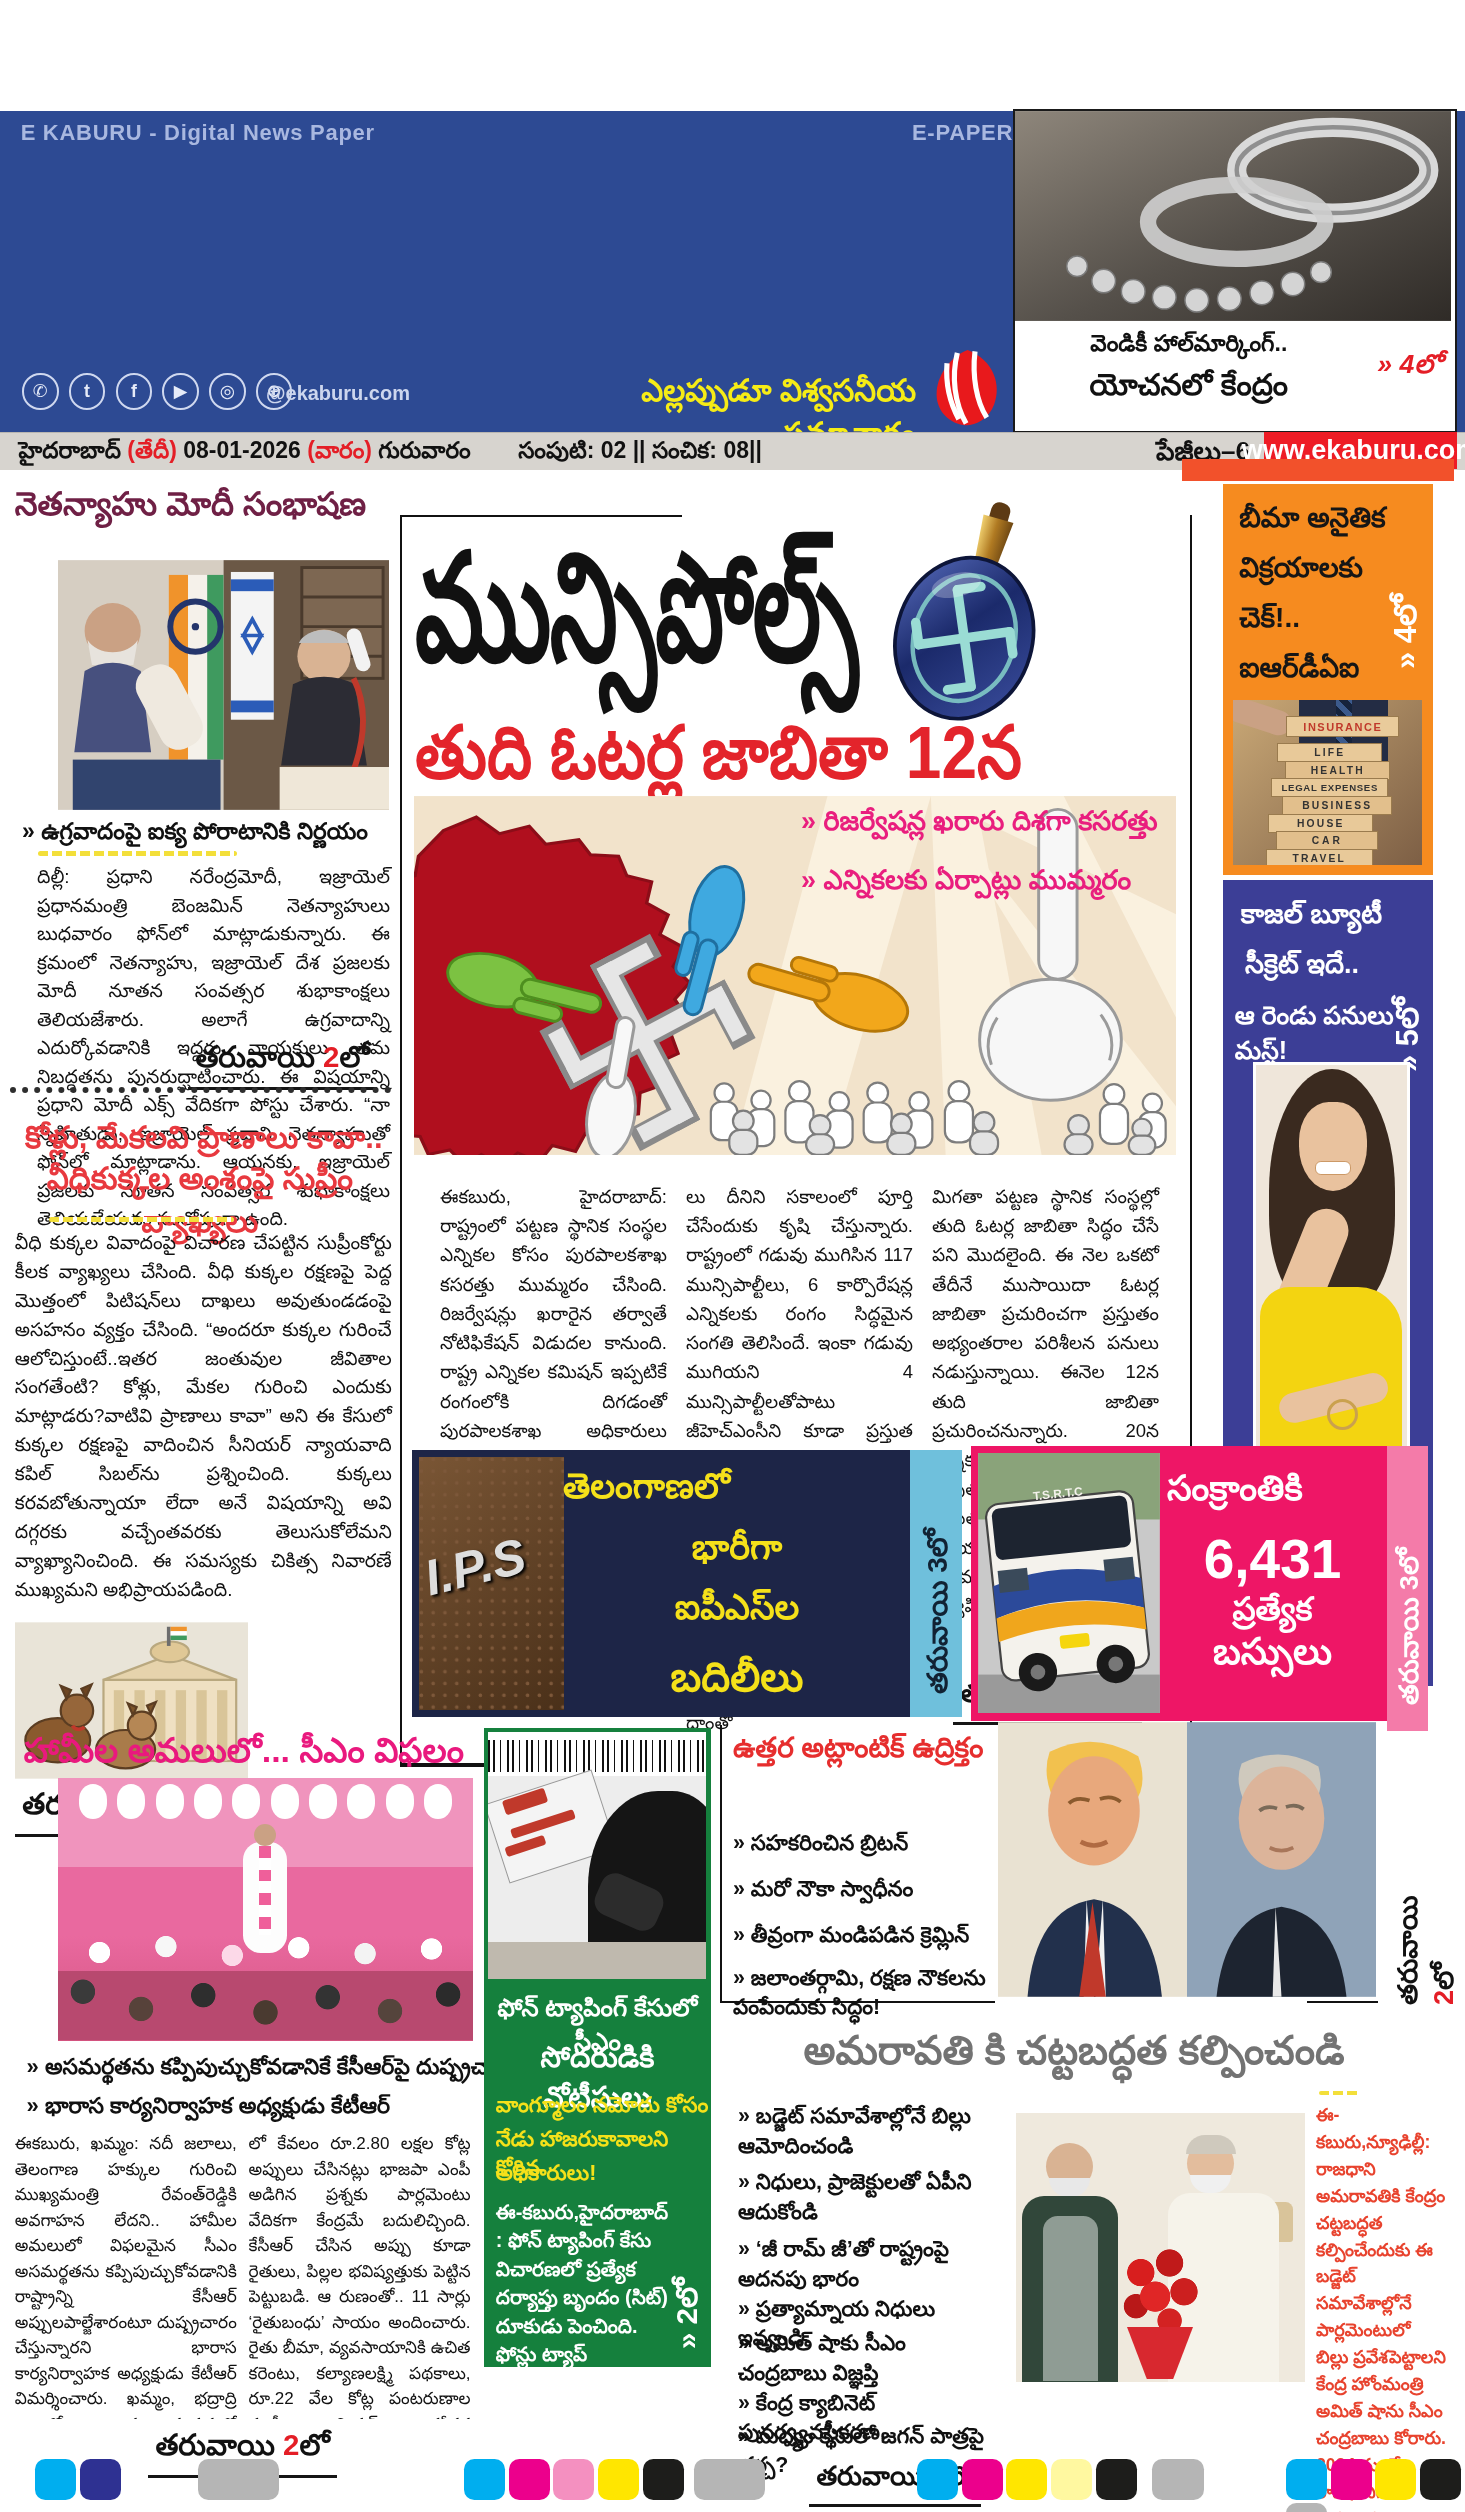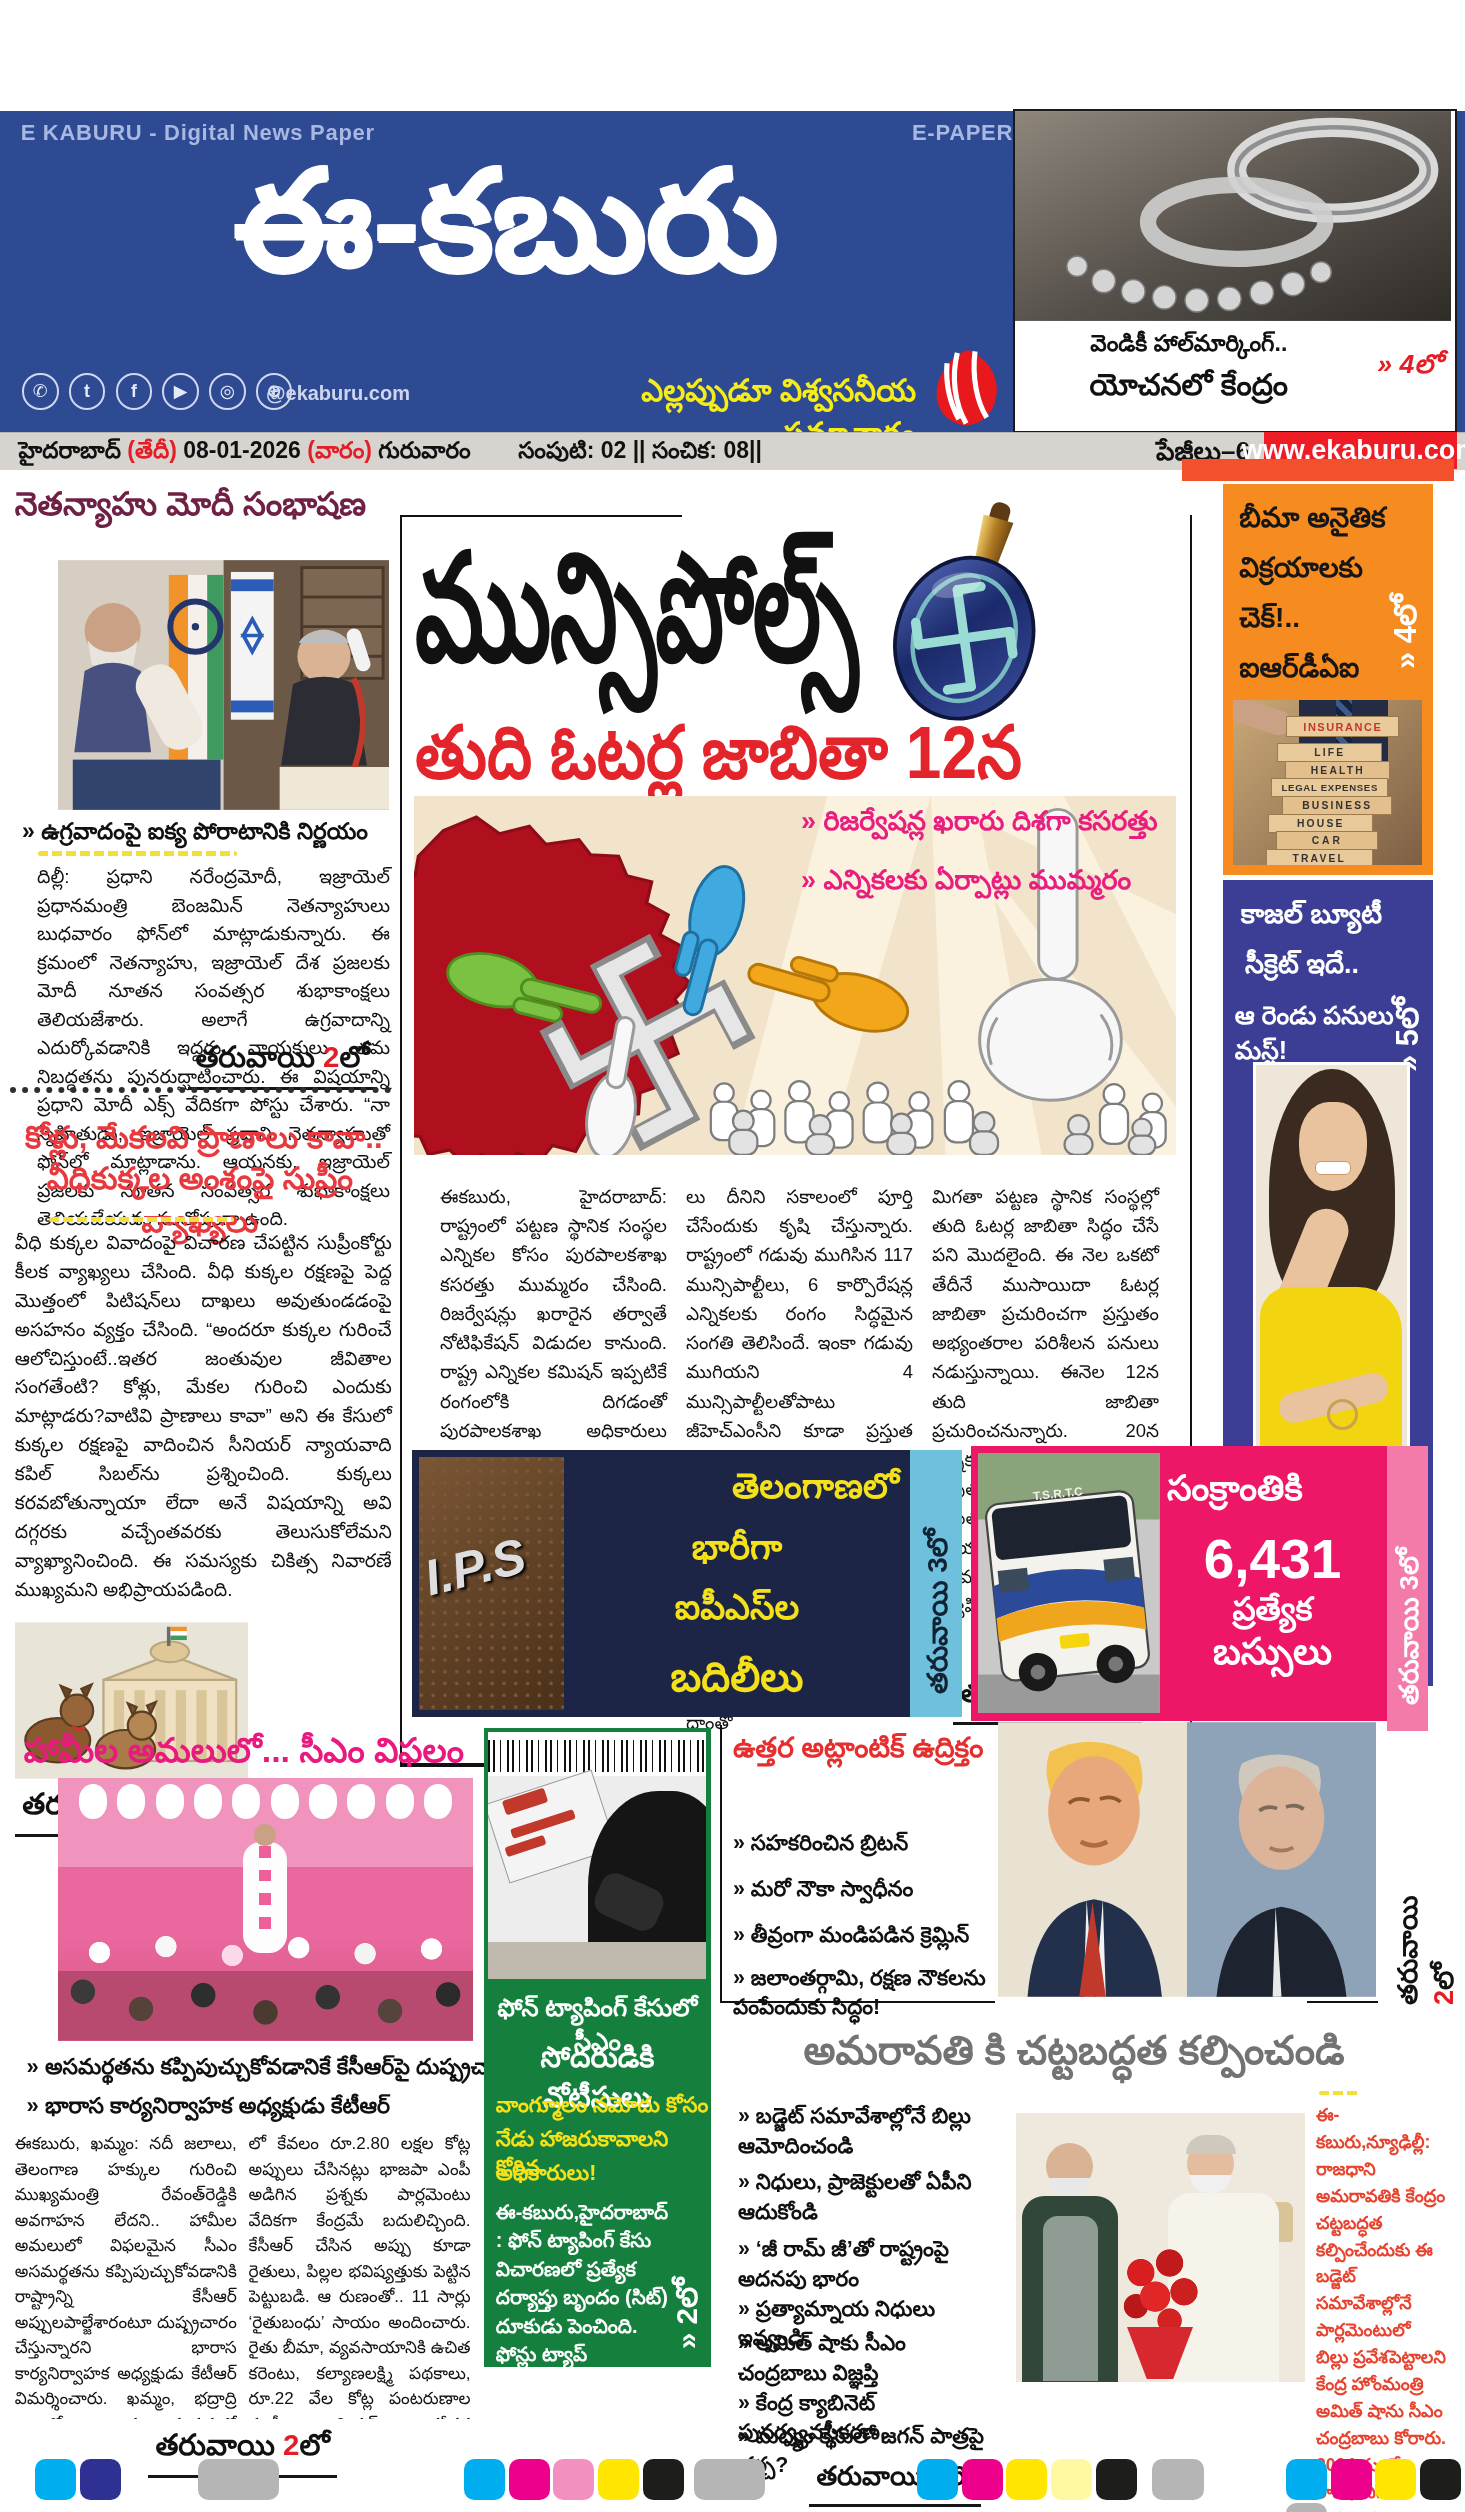--- a/index.html
+++ b/index.html
@@ -38,21 +38,20 @@
 </head>
 <body>
 
 <div id="page">
 
   <div class="abs band" style="left:0;top:111px;width:1466px;height:321px;"></div>
 
   <div class="abs mast-small" style="left:20.7px;top:120px;font-size:22px;">E KABURU - Digital News Paper</div>
   <div class="abs mast-small" style="left:912px;top:120px;font-size:22px;">E-PAPER</div>
 
-  <div class="abs logo" style="left:0;top:151px;width:1012px;text-align:center;font-size:140px;line-height:1;">ఈ-కబురు</div>
 
   <div class="abs soc" style="left:22px;top:373px;">
     <div class="ic">✆</div>
     <div class="ic">t</div>
     <div class="ic">f</div>
     <div class="ic">▶</div>
     <div class="ic">◎</div>
     <div class="ic">⊕</div>
   </div>
   <div class="abs" style="left:266px;top:382px;font-size:20px;color:#cdd6ee;font-weight:700;">@ekaburu.com</div>
@@ -386,21 +385,21 @@
       <div style="position:absolute;left:22px;top:318px;width:111px;height:29.5px;background:#e9c29e;border-radius:14.8px;transform:rotate(-14deg);"></div>
       <div style="position:absolute;left:71px;top:334px;width:25px;height:25px;border-radius:50%;border:3.7px solid #caa14e;"></div>
     </div>
   </div>
 
   <div class="abs" style="left:412px;top:1450px;width:498px;height:267px;background:#1d2547;">
     <div style="position:absolute;left:7.4px;top:7.4px;width:145px;height:253px;background:
       radial-gradient(circle at 20% 20%, #7d583a 1.5px, transparent 2.2px), linear-gradient(140deg,#7a5635,#4a3019);background-size:11.8px 11.8px,100% 100%;overflow:hidden;">
       <div class="xb" style="position:absolute;left:4.4px;top:81px;font-size:50px;font-style:italic;color:#ddd;text-shadow:2.2px 2.2px 3px #000;transform:rotate(-14deg);">I.P.S</div>
     </div>
-    <div class="xb" style="position:absolute;left:159px;top:16.2px;width:328px;text-align:right;font-size:35px;color:#f5e11a;">తెలంగాణలో</div>
+    <div class="xb" style="position:absolute;left:151px;top:16.2px;width:328px;text-align:left;font-size:35px;color:#f5e11a;">తెలంగాణలో</div>
     <div class="xb" style="position:absolute;left:161px;top:77px;width:328px;text-align:center;font-size:35px;color:#f5e11a;">భారీగా</div>
     <div class="xb" style="position:absolute;left:161px;top:137px;width:328px;text-align:center;font-size:35px;color:#f5e11a;">ఐపీఎస్‌ల</div>
     <div class="xb" style="position:absolute;left:161px;top:204px;width:328px;text-align:center;font-size:41px;color:#f5e11a;">బదిలీలు</div>
   </div>
   <div class="abs" style="left:910px;top:1450px;width:52px;height:267px;background:#6fc0dc;">
     <div class="vtext xb" style="position:absolute;left:8.9px;top:22px;height:222px;font-size:28px;color:#123;">తరువాయి  3లో</div>
   </div>
 
   <div class="abs" style="left:971px;top:1446px;width:416px;height:275px;background:#ee1666;">
     <svg width="182" height="260" viewBox="0 0 246 352" style="position:absolute;left:7.4px;top:7.4px;">

